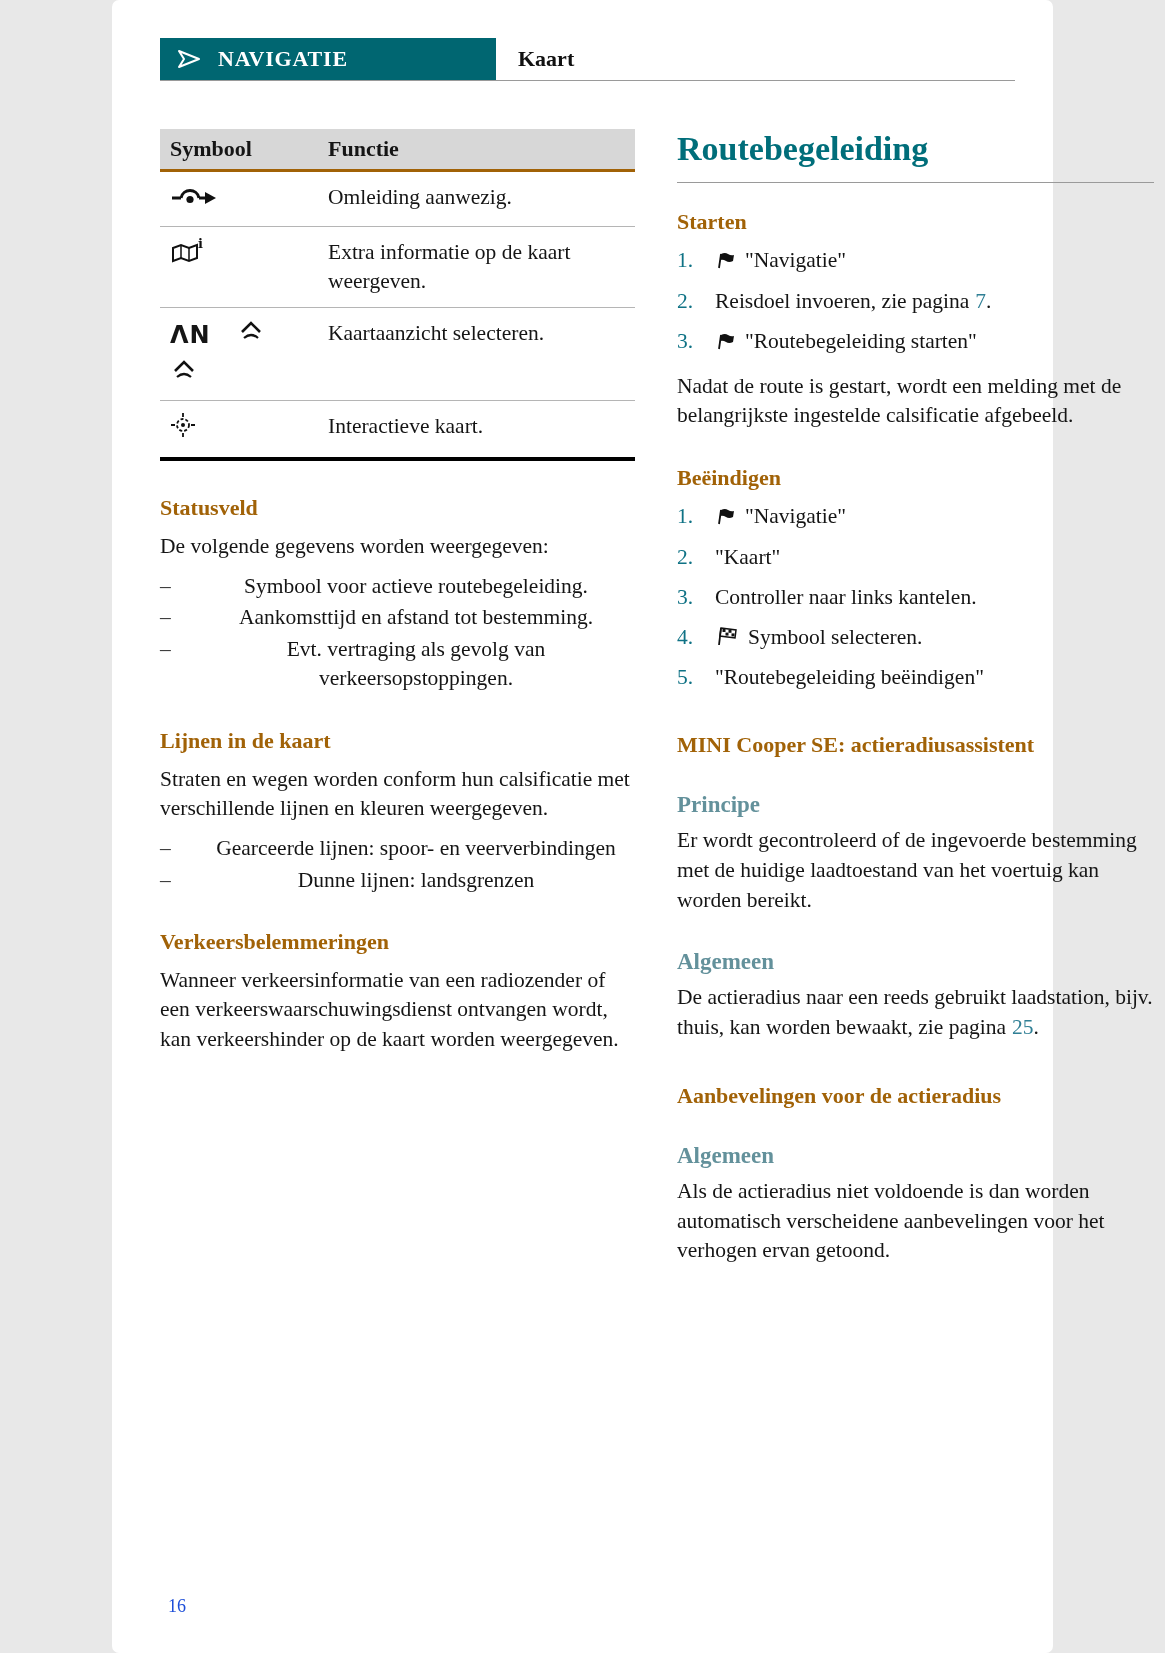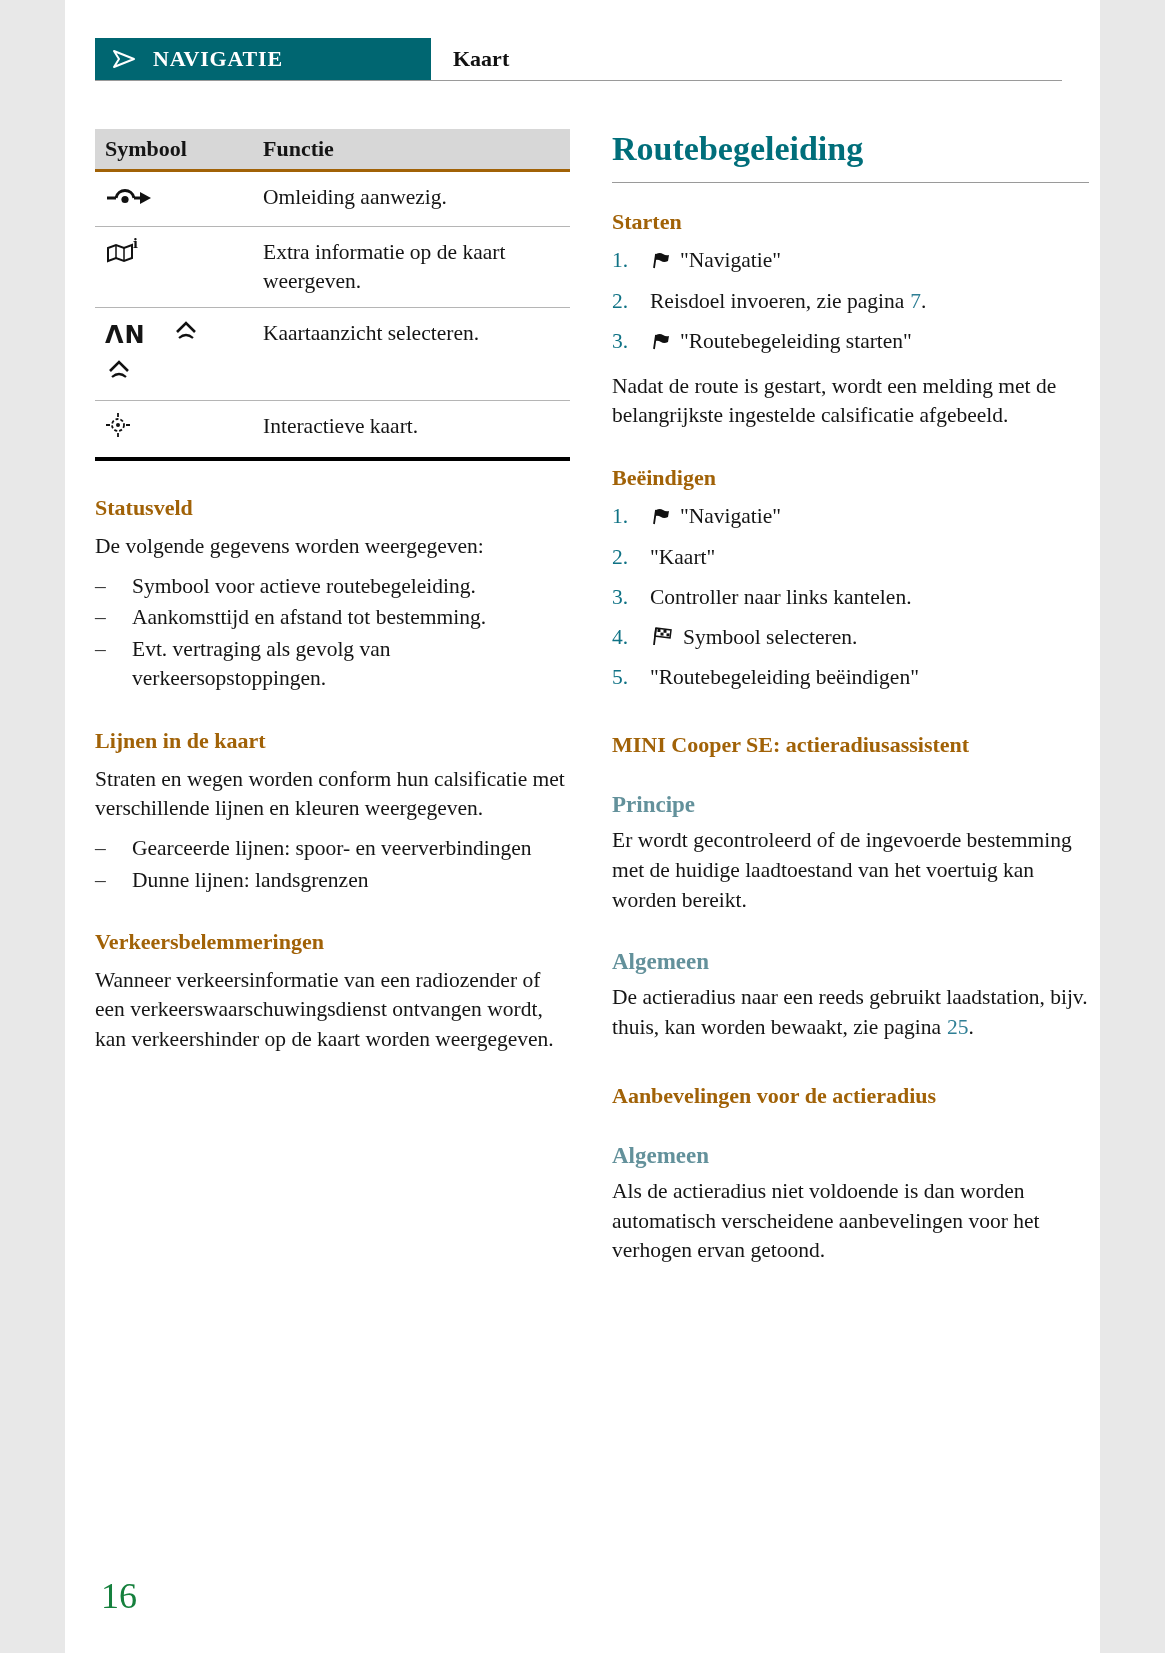--- a/index.html
+++ b/index.html
@@ -1,21 +1,22 @@
 <!DOCTYPE html>
 <html><head>
 <meta charset="utf-8">
 <style>
   * { box-sizing: border-box; }
   html, body { margin: 0; padding: 0; background: #e8e8e8; }
   .page {
-    width: 1035px; height: 1653px; margin: 0 auto; background: #ffffff;
-    position: relative; padding: 38px 38px 0 30px;
+    width: 941px; height: 1653px; margin: 0 auto; background: #ffffff;
+    position: relative; padding: 38px 38px 0 48px;
     font-family: "Liberation Serif", "DejaVu Serif", serif;
     color: #151515;
+    border-radius: 7px;
   }
   
   .header { display: flex; align-items: stretch; border-bottom: 1px solid #9a9a9a; height: 43px; }
   .badge {
     background: #006671; color: #fff; width: 336px; flex: none;
     display: flex; align-items: center; gap: 16px; padding: 0 16px;
   }
   .badge-icon { display: flex; align-items: center; }
   .badge-label { font-weight: bold; font-size: 22px; letter-spacing: 0.8px; }
   .chapter { font-weight: bold; font-size: 22px; margin-left: 22px; display: flex; align-items: center; color: #111; }
@@ -44,30 +45,30 @@
   h2.sect.narrow { max-width: 420px; }
   h1.maintitle {
     color: #006E7A; font-size: 34px; font-weight: bold; margin: 0 0 26px 0;
     padding-bottom: 14px; border-bottom: 1px solid #9a9a9a; line-height: 1.15;
   }
   h3.subsect { color: #63919B; font-size: 23px; font-weight: bold; margin: 34px 0 8px 0; }
   
   .bullets { margin: 2px 0 12px 0; }
   .bullet { display: flex; font-size: 21.5px; line-height: 1.38; margin: 2px 0; }
   .bullet .dash { width: 37px; flex: none; color: #333; }
-  .bullet .btext { flex: 1; }
+  .bullet .btext { flex: 1; text-align: center; }
   
   .steps { margin: 4px 0 16px 0; }
   .step { display: flex; align-items: baseline; font-size: 21.5px; line-height: 1.4; margin: 0 0 10px 0; }
   .step .num { width: 38px; flex: none; color: #0F7285; }
   .step .step-icon { flex: none; margin-right: 10px; position: relative; top: 2px; }
   .step .stext { flex: 1; }
   .pagelink { color: #2F7F95; margin-left: 6px; text-decoration: none; cursor: pointer; }
   
-  .footer { position: absolute; left: 36px; bottom: 36px; font-size: 36px; color: #15803d; }
+  .footer { position: absolute; left: 56px; bottom: 36px; font-size: 18px; color: #1d4ed8; }
 </style>
 </head>
 <body>
 
 <div class="page">
 
   <div class="header">
     <div class="badge">
       <span class="badge-icon">
         <svg width="26" height="20" viewBox="0 0 26 20">

